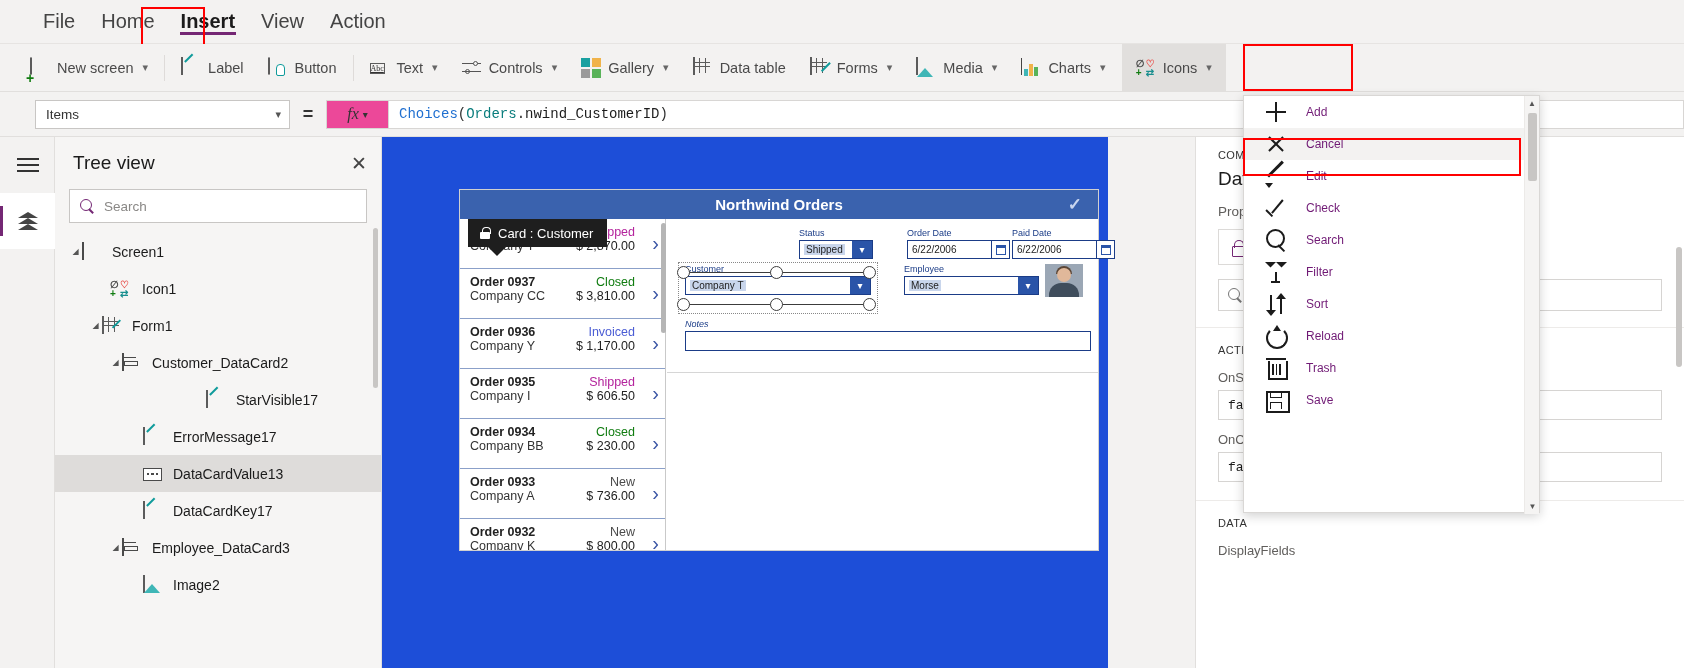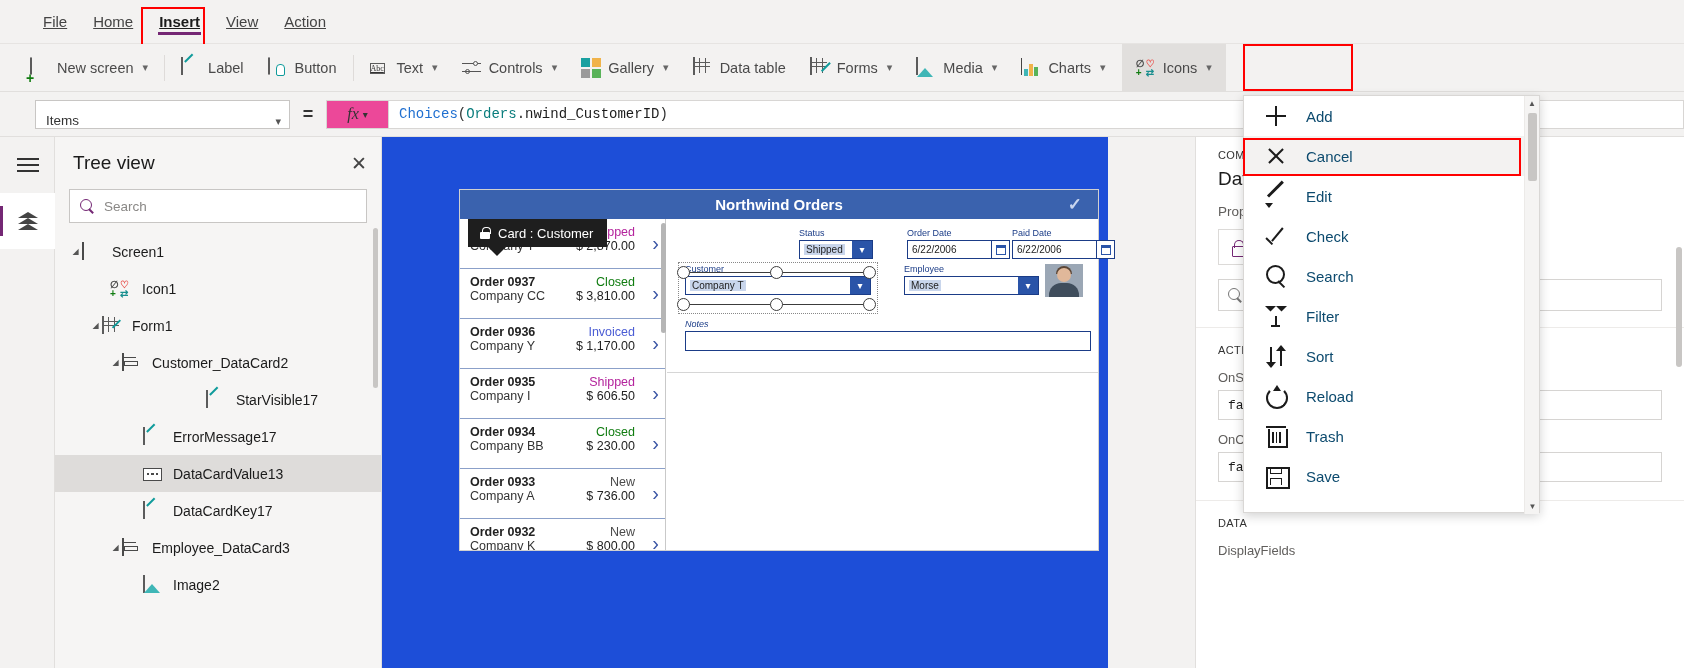--- a/index.html
+++ b/index.html
@@ -11,22 +11,22 @@
   }
   #app { position: relative; width: 1684px; height: 668px; background:#f3f2f1; }
 
   
   .menubar {
     position:absolute; left:0; top:0; width:1684px; height:44px;
     background:#f3f2f1; display:flex; align-items:center; padding-left:30px;
     border-bottom:1px solid #e6e4e2;
   }
   .menu-item {
-    font-size:15px; color:#444; padding:0 13px; height:44px;
-    display:flex; align-items:center; position:relative; cursor:default;text-decoration:underline;
+    font-size:20px; color:#444; padding:0 13px; height:44px;
+    display:flex; align-items:center; position:relative; cursor:default;
   }
   .menu-item.active { color:#1b1b1b; font-weight:bold; }
   .menu-item.active::after {
     content:""; position:absolute; left:12px; right:12px; bottom:9px;
     height:3px; background:#742774;
   }
   .redbox { position:absolute; border:2px solid #ff0000; pointer-events:none; }
 
   
   .ribbon {
@@ -96,21 +96,21 @@
   .rb.pressed { background:#e1dfdd; }
 
   
   .fbar {
     position:absolute; left:0; top:92px; width:1684px; height:45px;
     background:#f3f2f1; display:flex; align-items:center;
     border-bottom:1px solid #e1dfdd;
   }
   .propsel {
     margin-left:35px; width:255px; height:29px; background:#fff;
-    border:1px solid #c8c6c4; display:flex; align-items:flex-end;
+    border:1px solid #c8c6c4; display:flex; align-items:center;
     padding:0 8px 0 10px; font-size:13.5px; color:#333; justify-content:space-between;
   }
   .propsel .chev { font-size:11px; color:#555; }
   .eq { width:36px; text-align:center; font-size:18px; color:#333; font-weight:bold; }
   .fx {
     width:62px; height:29px; background:#ec4899; border:1px solid #d8d6d4; border-right:none;
     display:flex; align-items:center; justify-content:center; gap:4px;
     font-family:"Liberation Serif", serif; font-style:italic; font-size:16px; color:#333;
   }
   .fx .chev{ font-size:10px; font-style:normal; }
@@ -259,22 +259,22 @@
   .lockico2::after{ content:""; position:absolute; left:0; top:6px; width:13px; height:9px; border:1.7px solid #742774; border-radius:1px;}
   .rp-scroll{ position:absolute; right:2px; top:110px; width:6px; height:120px; background:#c8c6c4; border-radius:3px;}
 
   
   .dropdown {
     position:absolute; left:1243px; top:95px; width:297px; height:418px;
     background:#ffffff; border:1px solid #d9d7d5;
     box-shadow:0 3px 10px rgba(0,0,0,.18); z-index:60;
   }
   .dd-item {
-    height:40px; display:flex; align-items:center; gap:18px; padding-left:20px;
-    font-size:15px; color:#0c4a6e; cursor:pointer; position:relative;
+    height:32px; display:flex; align-items:center; gap:18px; padding-left:20px;
+    font-size:12px; color:#701a75; cursor:pointer; position:relative;
   }
   .dd-item.hl { background:#f3f2f1; }
   .dd-ico { width:24px; height:24px; position:relative; flex:none; }
   .dd-scroll { position:absolute; right:0; top:0; width:15px; height:418px; background:#f5f4f3; border-left:1px solid #eceae8;}
   .dd-scroll .up, .dd-scroll .dn { height:15px; display:flex; align-items:center; justify-content:center; font-size:8px; color:#555;}
   .dd-scroll .dn { position:absolute; bottom:0; width:15px; }
   .dd-scroll .th { position:absolute; top:17px; left:3px; width:9px; height:68px; background:#c8c6c4; border-radius:2px;}
 
   
   .gl-add::before{ content:""; position:absolute; left:11px; top:2px; width:2px; height:20px; background:#1b1b1b;}

